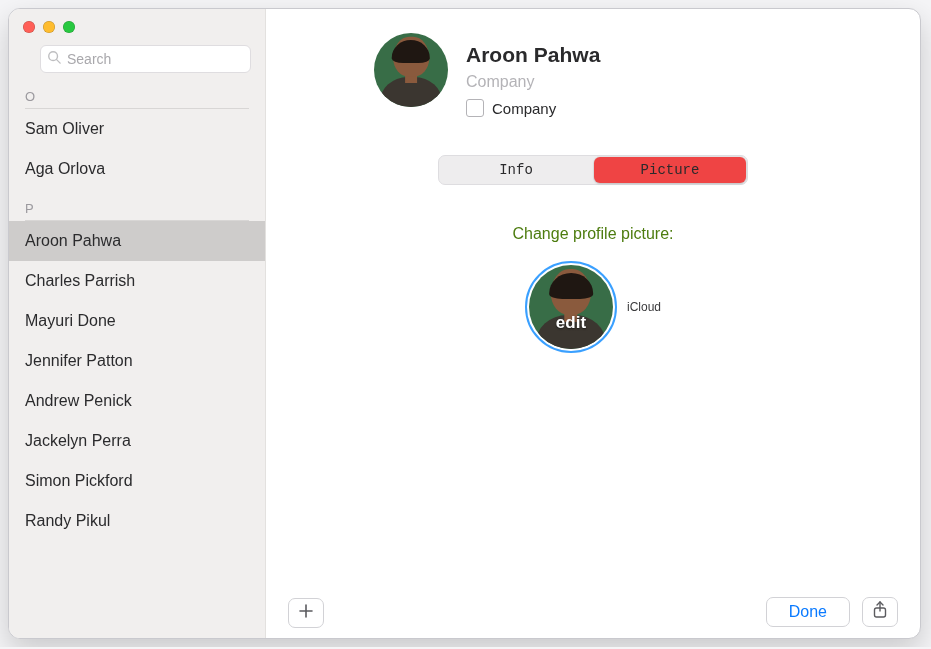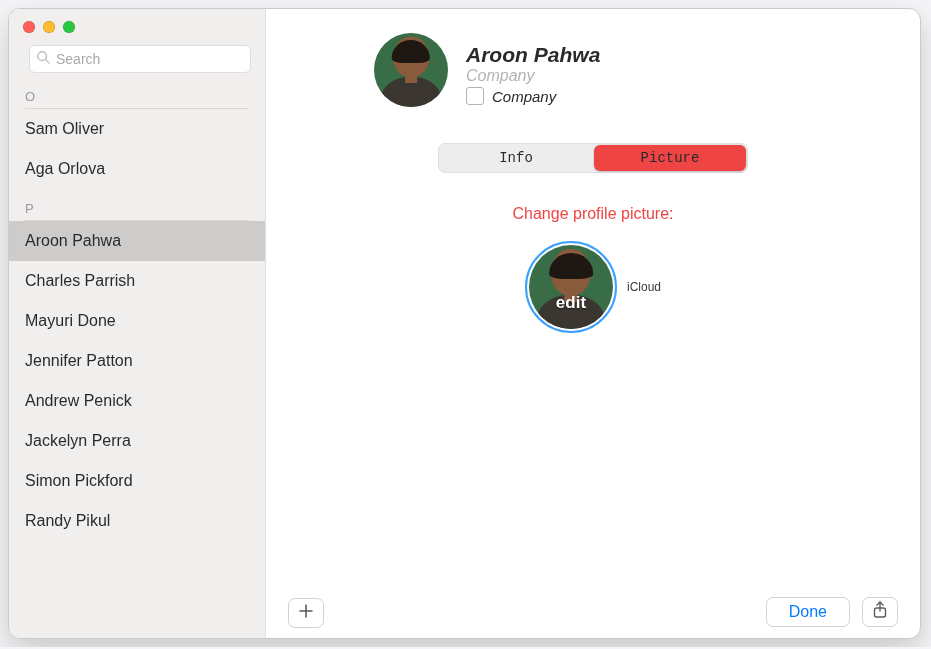--- a/index.html
+++ b/index.html
@@ -53,21 +53,21 @@
     display:flex; gap:8px; padding: 12px 12px 6px 14px;
   }
   .tl {
     width:12px; height:12px; border-radius:50%;
     box-shadow: inset 0 0 0 0.5px rgba(0,0,0,0.25);
   }
   .tl.red { background: var(--tc-red); }
   .tl.yellow { background: var(--tc-yellow); }
   .tl.green { background: var(--tc-green); }
   .search-wrap {
-    margin: 6px 14px 10px 20px;
+    margin: 6px 14px 10px 31px;
     background: #ffffff;
     border: 1px solid #dfdde0;
     border-radius: 6px;
     height: 26px;
     display:flex; align-items:center;
     padding: 0 6px;
     gap:4px;
   }
   .search-wrap svg { flex:none; opacity:0.55; }
   .search-wrap input {
@@ -110,21 +110,21 @@
     position:relative;
   }
   .avatar-small {
     width:74px; height:74px; border-radius:50%;
     position:absolute; left: 108px; top: 24px;
     overflow:hidden;
   }
   .header-fields {
     margin-left: 94px;
     margin-top: 14px;
-    display:flex; flex-direction:column; gap:0;font-style:italic;
+    display:flex; flex-direction:column; gap:6px;
   }
   .name-line {
     display:flex; gap:6px; font-size: 21px; font-weight:600;
     color:#2a2a2c;
   }
   .company-ph {
     font-size: 16px; color: #b4b3b7;
   }
   .company-check {
     display:flex; align-items:center; gap:8px;
@@ -154,22 +154,22 @@
     cursor: default;
     font-family: Liberation Mono, monospace;
   }
   .tab.active {
     background:#ef4444;
     box-shadow: 0 1px 2px rgba(0,0,0,0.15), 0 0 0 1px rgba(0,0,0,0.04);
   }
 
   .change-label {
     align-self:center;
-    margin-top: 32px;
-    font-size:16px; color:#ef4444;
+    margin-top: 40px;
+    font-size:16px; color:#4d7c0f;
   }
   .picture-tile {
     align-self:center;
     margin-top: 18px;
     display:flex; flex-direction:row; align-items:center;
     gap: 10px;
   }
   .avatar-ring {
     width:92px; height:92px; border-radius:50%;
     border:2px solid var(--accent-ring);

